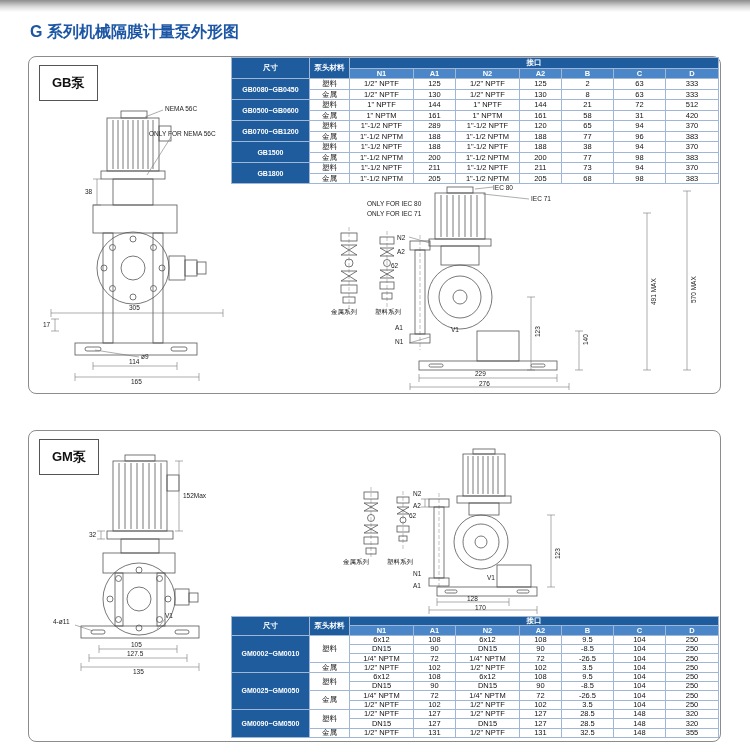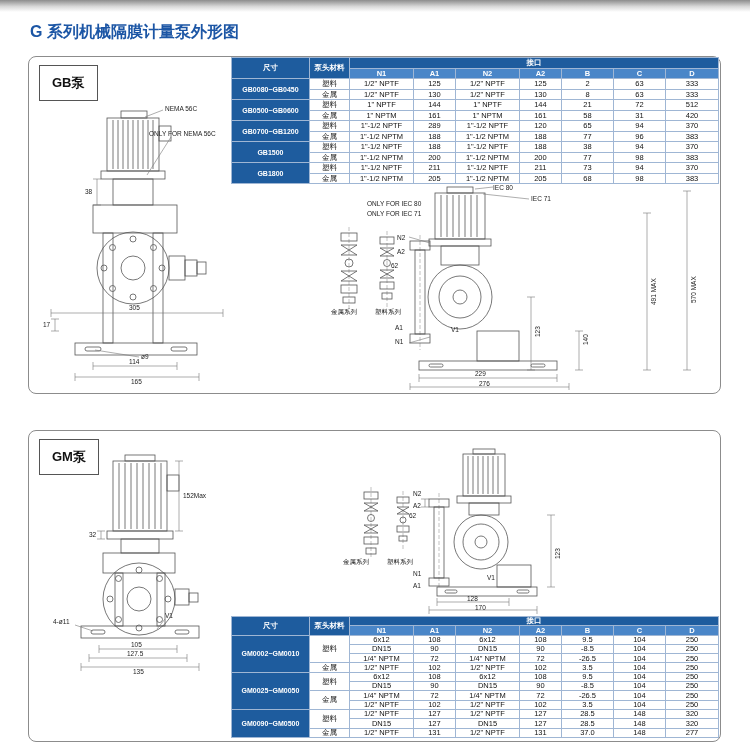--- a/index.html
+++ b/index.html
@@ -533,20 +533,20 @@
             <td>28.5</td>
             <td>148</td>
             <td>320</td>
           </tr>
           <tr>
             <td class="mat-cell">金属</td>
             <td>1/2" NPTF</td>
             <td>131</td>
             <td>1/2" NPTF</td>
             <td>131</td>
-            <td>37.0</td>
+            <td>32.5</td>
             <td>148</td>
-            <td>277</td>
+            <td>355</td>
           </tr>
         </tbody>
     </table>
   </div>
 </div>
 
 </body></html>

